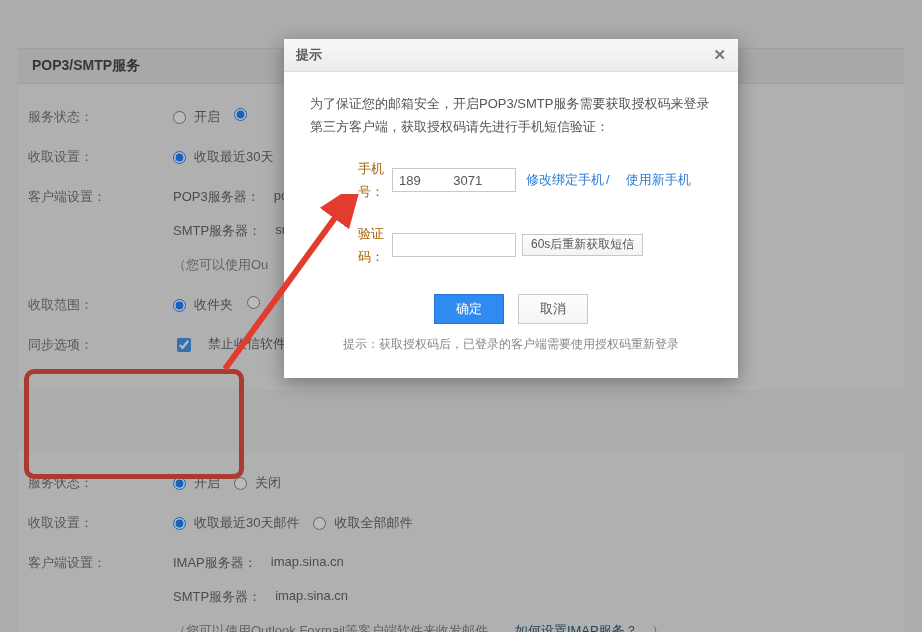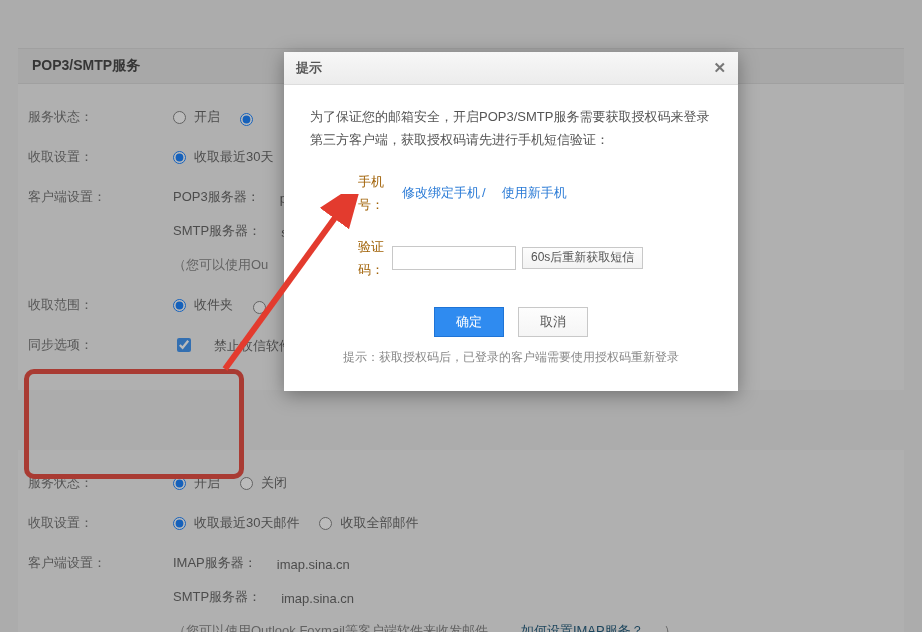--- a/index.html
+++ b/index.html
@@ -42,23 +42,23 @@
   .row.tight { margin-bottom: 12px; }
   .row-label {
     width: 145px;
     text-align: left;
     padding-right: 18px;
     color: #666;
   }
   .row-content {
     color: #555;
     display: flex;
-    align-items: flex-end;
+    align-items: flex-start;
     flex-wrap: wrap;
-    gap: 20px;
+    gap: 14px;
   }
   .radio {
     display: inline-flex;
     align-items: center;
     gap: 4px;
   }
   .radio input { margin:0 4px 0 0; }
   .sub-indent { margin-left: 0; }
   .note { color: #777; }
   a.link { color: #0c4a6e; text-decoration: underline; }
@@ -80,21 +80,21 @@
   .mask {
     position: absolute;
     inset: 0;
     background: rgba(60,60,60,0.35);
   }
 
   
   .dialog {
     position: absolute;
     left: 284px;
-    top: 52px;
+    top: 39px;
     width: 454px;
     background: #fff;
     box-shadow: 0 4px 18px rgba(0,0,0,0.35);
   }
   .dialog-titlebar {
     display: flex;
     align-items: center;
     justify-content: space-between;
     background: linear-gradient(#f7f7f7,#ececec);
     border-bottom: 1px solid #ddd;
@@ -325,20 +325,21 @@
   <div class="dialog">
     <div class="dialog-titlebar">
       <span>提示</span>
       <span class="dialog-close">✕</span>
     </div>
     <div class="dialog-body">
       <div>为了保证您的邮箱安全，开启POP3/SMTP服务需要获取授权码来登录第三方客户端，获取授权码请先进行手机短信验证：</div>
 
       <div class="dlg-row">
         <div class="dlg-label">手机号：</div>
+        <input class="dlg-input" value="189         3071" style="">
         <span class="text-link">修改绑定手机</span>
         <span class="sep">/</span>
         <span class="text-link" style="margin-left:14px">使用新手机</span>
       </div>
 
       <div class="dlg-row">
         <div class="dlg-label">验证码：</div>
         <input class="dlg-input dlg-input-wide" style="">
         <button class="btn-out">60s后重新获取短信</button>
       </div>

